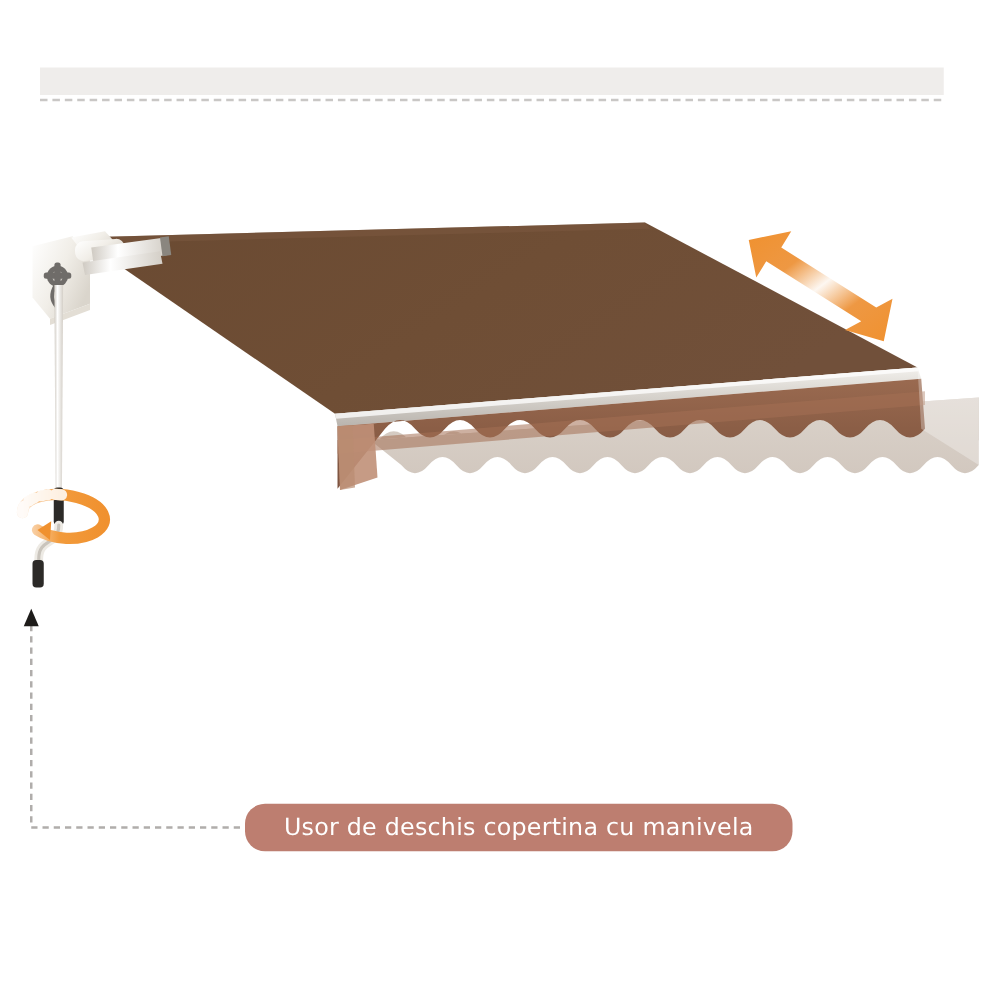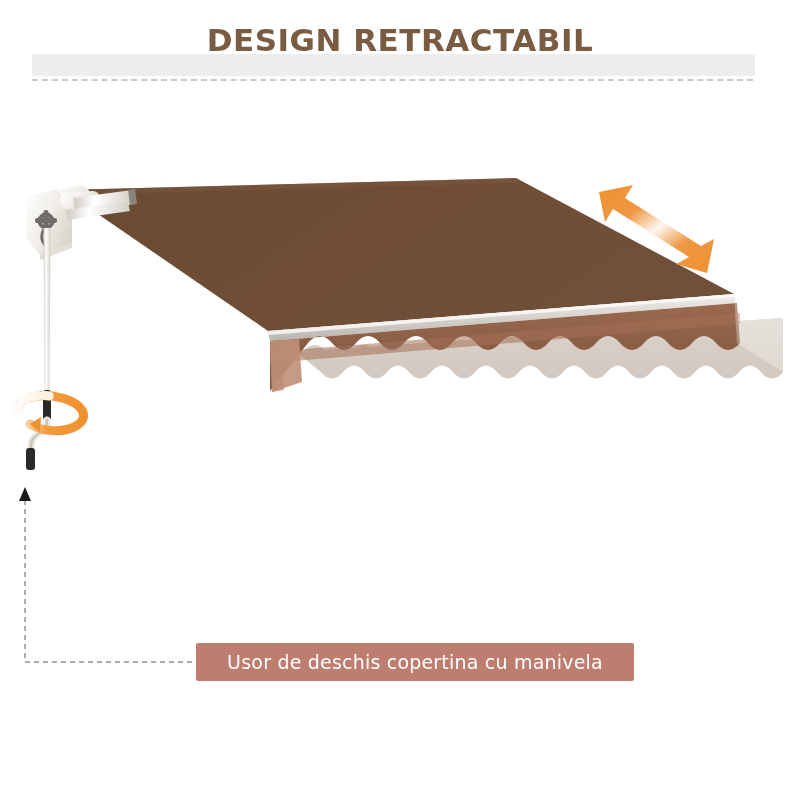--- a/index.html
+++ b/index.html
@@ -65,40 +65,39 @@
   }
 
   
   .caption-box {
     position: absolute;
     left: 196px;
     top: 643px;
     width: 438px;
     height: 38px;
     background: #bd7e70;
-    border-radius: 2px;
+    border-radius: 16px;
     display: flex;
     align-items: center;
     justify-content: center;
   }
   .caption-text {
     color: #ffffff;
     font-size: 19px;
     font-family: "DejaVu Sans", sans-serif;
     letter-spacing: 0.2px;
     white-space: nowrap;
   }
 </style>
 </head>
 <body>
 
 <div id="stage">
 
   <div class="header-band"></div>
-  <div class="header-title">DESIGN RETRACTABIL</div>
   <div class="header-rule"></div>
 
   <svg class="artwork" viewBox="0 0 800 800">
     <defs>
       <linearGradient id="gradFabric" x1="0" y1="0" x2="1" y2="0.35">
         <stop offset="0%" stop-color="#6A4A32"></stop>
         <stop offset="55%" stop-color="#6F4E35"></stop>
         <stop offset="100%" stop-color="#71503A"></stop>
       </linearGradient>
       <linearGradient id="gradFascia" x1="0" y1="0" x2="0" y2="1">

